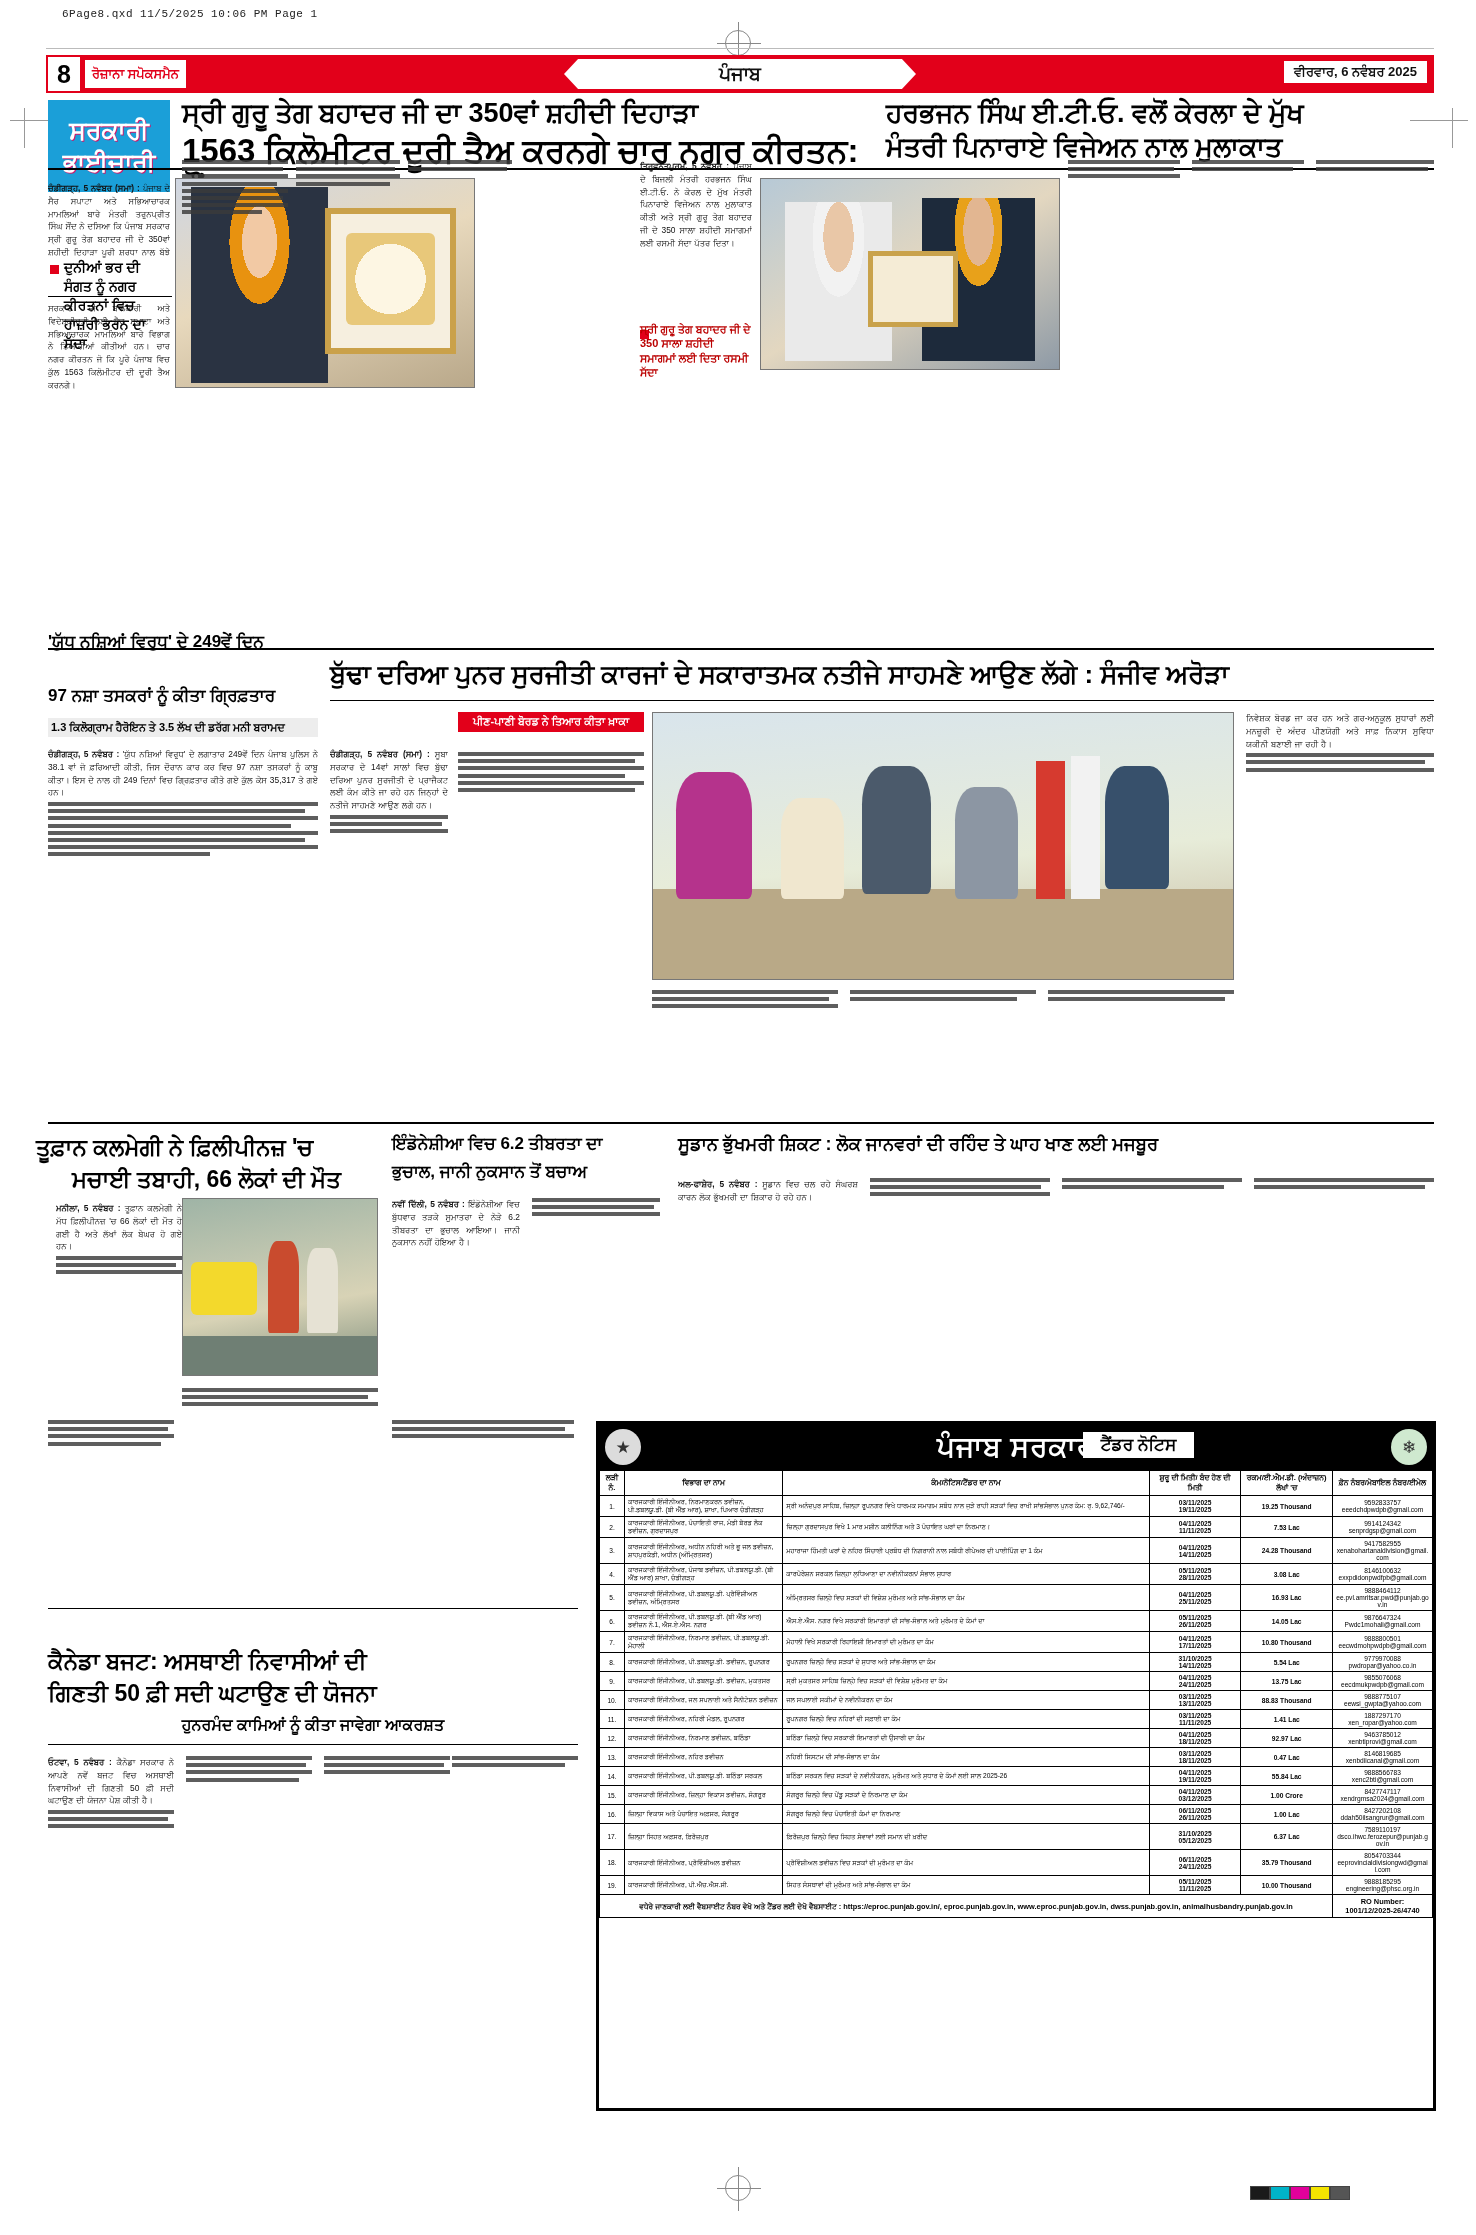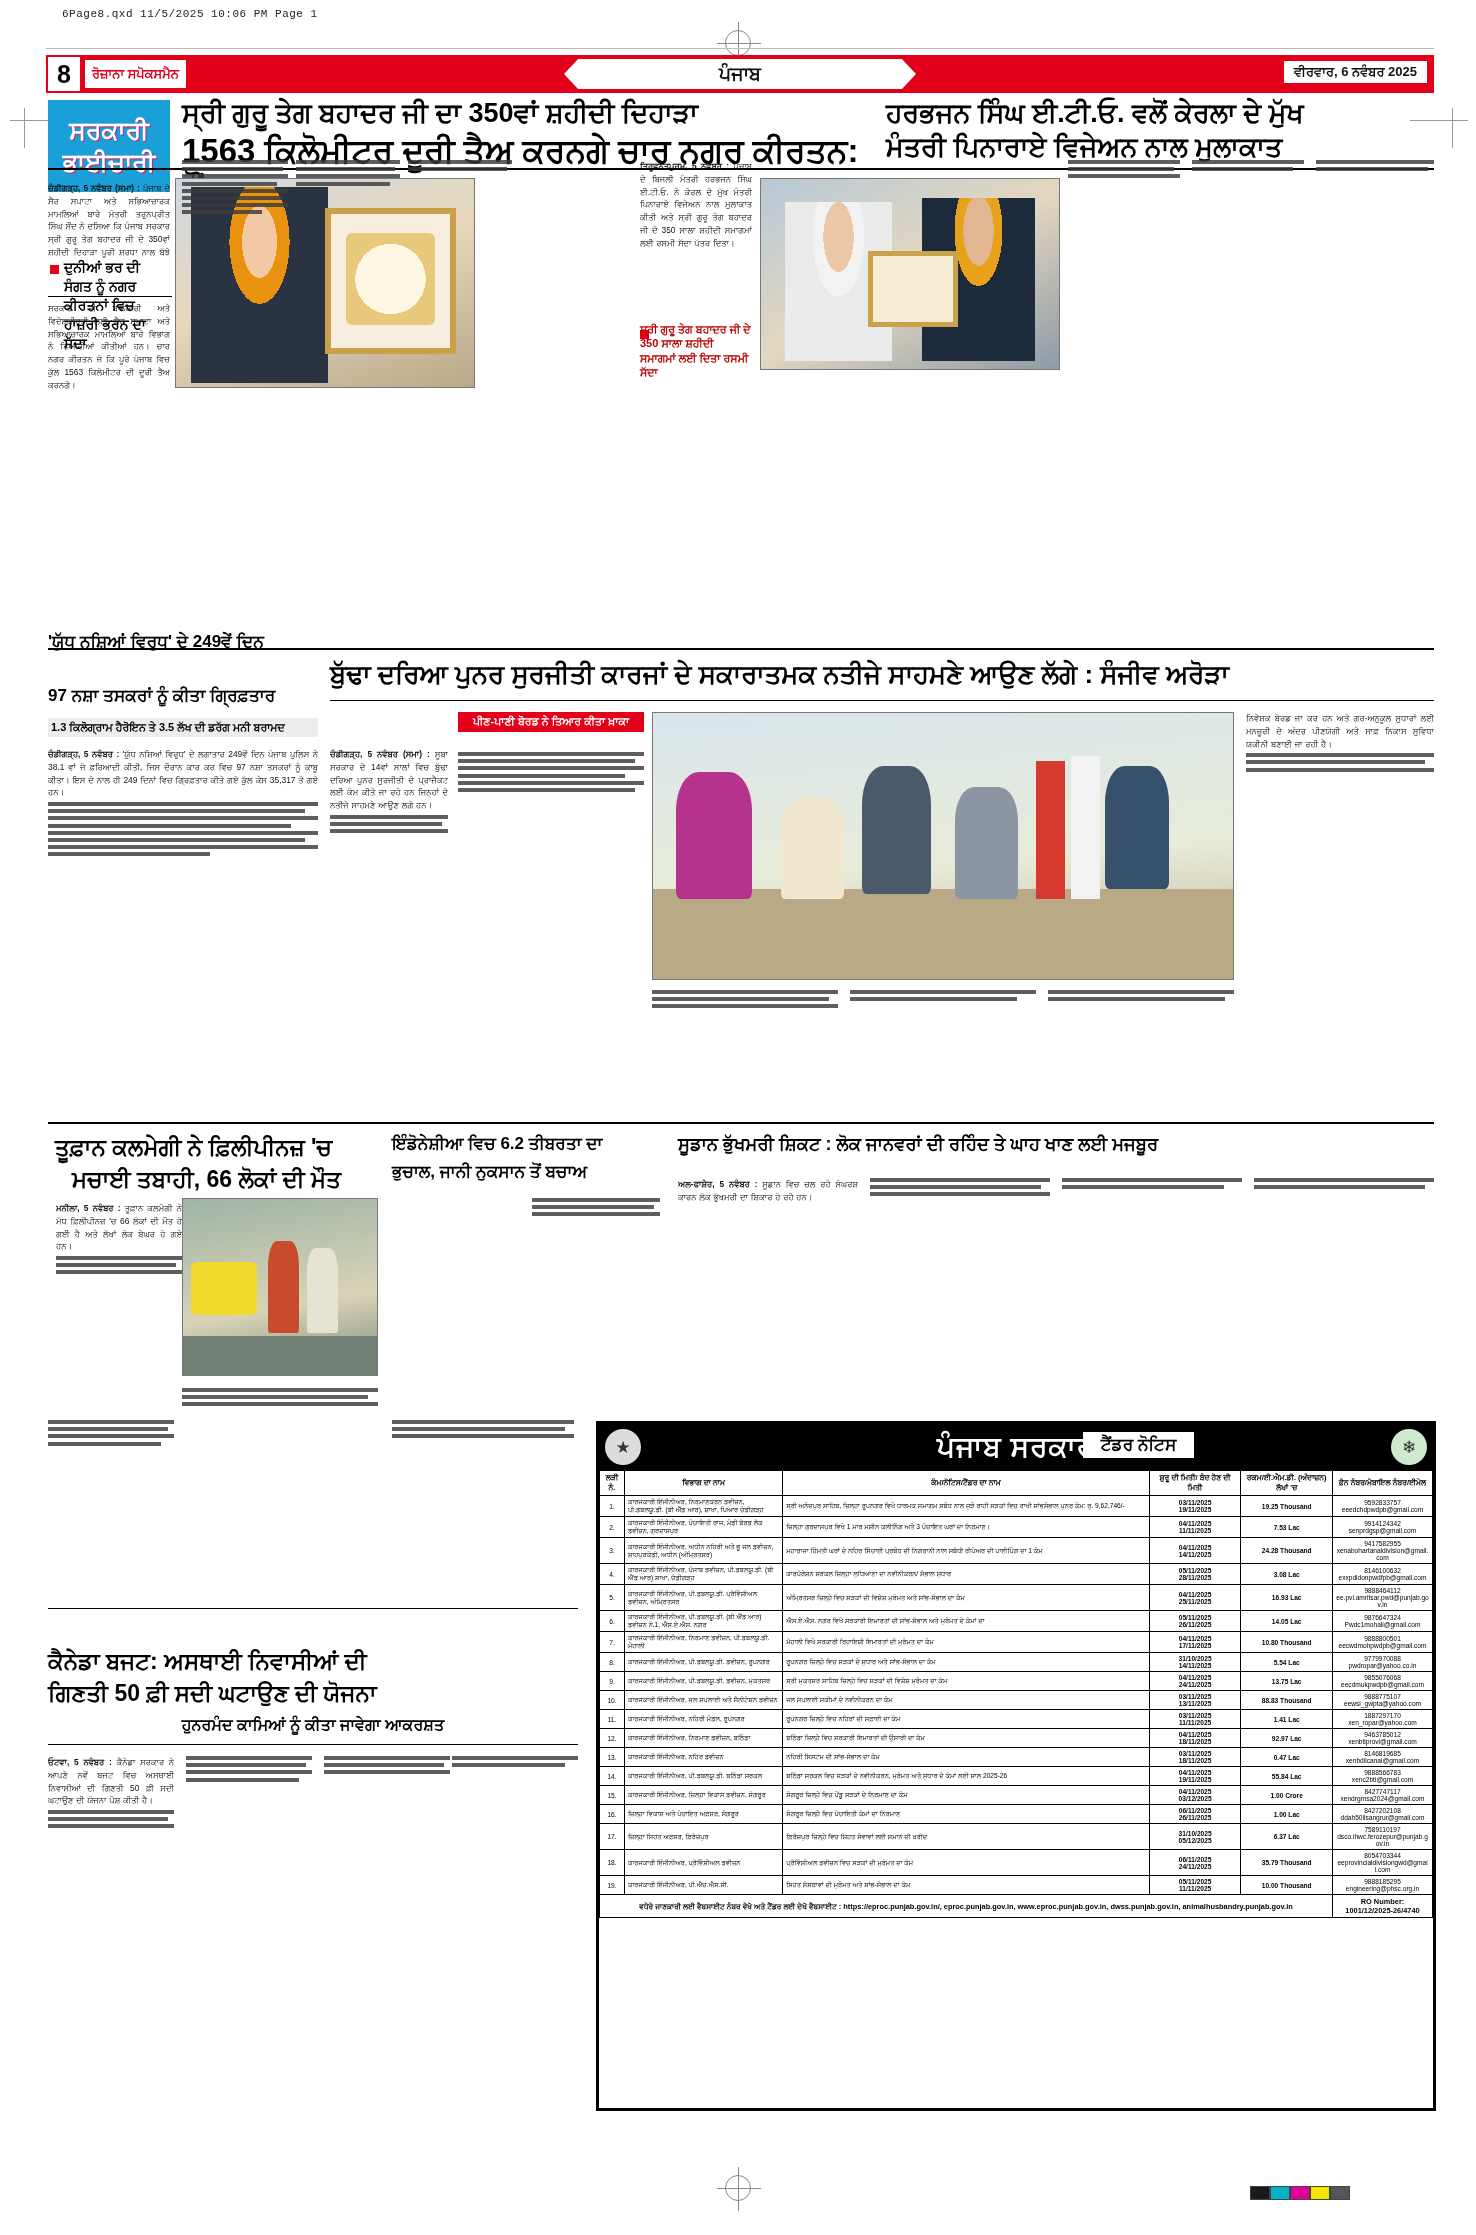--- a/index.html
+++ b/index.html
@@ -349,21 +349,21 @@
   </div>
   <div class="col" style="left:1246px; top:712px; width:188px; height:396px;">
     <p>ਨਿਵੇਸ਼ਕ ਬੋਰਡ ਜਾ ਕਰ ਹਨ ਅਤੇ ਗਰ-ਅਨੁਕੂਲ ਸੁਧਾਰਾਂ ਲਈ ਮਨਜ਼ੂਰੀ ਦੇ ਅੰਦਰ ਪੀਣਯੋਗੀ ਅਤੇ ਸਾਫ਼ ਨਿਕਾਸ ਸੁਵਿਧਾ ਯਕੀਨੀ ਬਣਾਈ ਜਾ ਰਹੀ ਹੈ।</p>
     <span class="ln s100"></span>
       <span class="ln s95"></span>
       <span class="ln s100"></span>
   </div>
 
   <div class="rule-h" style="left:48px; top:1122px; width:1386px;"></div>
 
-  <div class="hl hl-md" style="left:55px; top:1134px; width:330px;">ਤੂਫ਼ਾਨ ਕਲਮੇਗੀ ਨੇ ਫ਼ਿਲੀਪੀਨਜ਼ 'ਚ</div>
+  <div class="hl hl-md" style="left:36px; top:1134px; width:330px;">ਤੂਫ਼ਾਨ ਕਲਮੇਗੀ ਨੇ ਫ਼ਿਲੀਪੀਨਜ਼ 'ਚ</div>
   <div class="hl hl-md" style="left:48px; top:1166px; width:330px;margin-left:24px;">ਮਚਾਈ ਤਬਾਹੀ, 66 ਲੋਕਾਂ ਦੀ ਮੌਤ</div>
   <div class="col" style="left:48px; top:1202px; width:126px; height:350px;margin-left:8px;">
     <p><span class="dateline">ਮਨੀਲਾ, 5 ਨਵੰਬਰ :</span>
       <span>ਤੂਫ਼ਾਨ ਕਲਮੇਗੀ ਨੇ ਮੱਧ ਫ਼ਿਲੀਪੀਨਜ਼ 'ਚ 66 ਲੋਕਾਂ ਦੀ ਮੌਤ ਹੋ ਗਈ ਹੈ ਅਤੇ ਲੱਖਾਂ ਲੋਕ ਬੇਘਰ ਹੋ ਗਏ ਹਨ।</span></p>
     <span class="ln s100"></span>
       <span class="ln s95"></span>
       <span class="ln s100"></span>
   </div>
   <div class="photo" style="left:182px; top:1198px; width:196px; height:178px;
        background:linear-gradient(170deg,#9fb4a6 0%,#d8d3b6 60%,#7a8b7a 100%);">
@@ -373,20 +373,24 @@
     <div style="position:absolute;left:0;bottom:0;width:100%;height:22%;background:#6f7f74;"></div>
   </div>
   <div class="col" style="left:182px; top:1388px; width:196px; height:164px;">
     <span class="ln s100"></span>
       <span class="ln s95"></span>
       <span class="ln s100"></span>
   </div>
 
   <div class="hl hl-sm" style="left:392px; top:1134px; width:272px;">ਇੰਡੋਨੇਸ਼ੀਆ ਵਿਚ 6.2 ਤੀਬਰਤਾ ਦਾ</div>
   <div class="hl hl-sm" style="left:392px; top:1162px; width:272px;">ਭੁਚਾਲ, ਜਾਨੀ ਨੁਕਸਾਨ ਤੋਂ ਬਚਾਅ</div>
+  <div class="col" style="left:392px; top:1198px; width:128px; height:200px;">
+    <p><span class="dateline">ਨਵੀਂ ਦਿੱਲੀ, 5 ਨਵੰਬਰ :</span>
+      <span>ਇੰਡੋਨੇਸ਼ੀਆ ਵਿਚ ਬੁੱਧਵਾਰ ਤੜਕੇ ਸੁਮਾਤਰਾ ਦੇ ਨੇੜੇ 6.2 ਤੀਬਰਤਾ ਦਾ ਭੁਚਾਲ ਆਇਆ। ਜਾਨੀ ਨੁਕਸਾਨ ਨਹੀਂ ਹੋਇਆ ਹੈ।</span></p>
+  </div>
   <div class="col" style="left:532px; top:1198px; width:128px; height:200px;">
     <span class="ln s100"></span>
       <span class="ln s95"></span>
       <span class="ln s100"></span>
   </div>
 
   <div class="hl hl-sm" style="left:678px; top:1134px; width:756px; font-size:18px;">ਸੂਡਾਨ ਭੁੱਖਮਰੀ ਸ਼ਿਕਟ : ਲੋਕ ਜਾਨਵਰਾਂ ਦੀ ਰਹਿੰਦ ਤੇ ਘਾਹ ਖਾਣ ਲਈ ਮਜਬੂਰ</div>
   <div class="col" style="left:678px; top:1178px; width:180px; height:220px;">
     <p><span class="dateline">ਅਲ-ਫਾਸ਼ੇਰ, 5 ਨਵੰਬਰ :</span>
       <span>ਸੂਡਾਨ ਵਿਚ ਚਲ ਰਹੇ ਸੰਘਰਸ਼ ਕਾਰਨ ਲੋਕ ਭੁੱਖਮਰੀ ਦਾ ਸ਼ਿਕਾਰ ਹੋ ਰਹੇ ਹਨ।</span></p>

